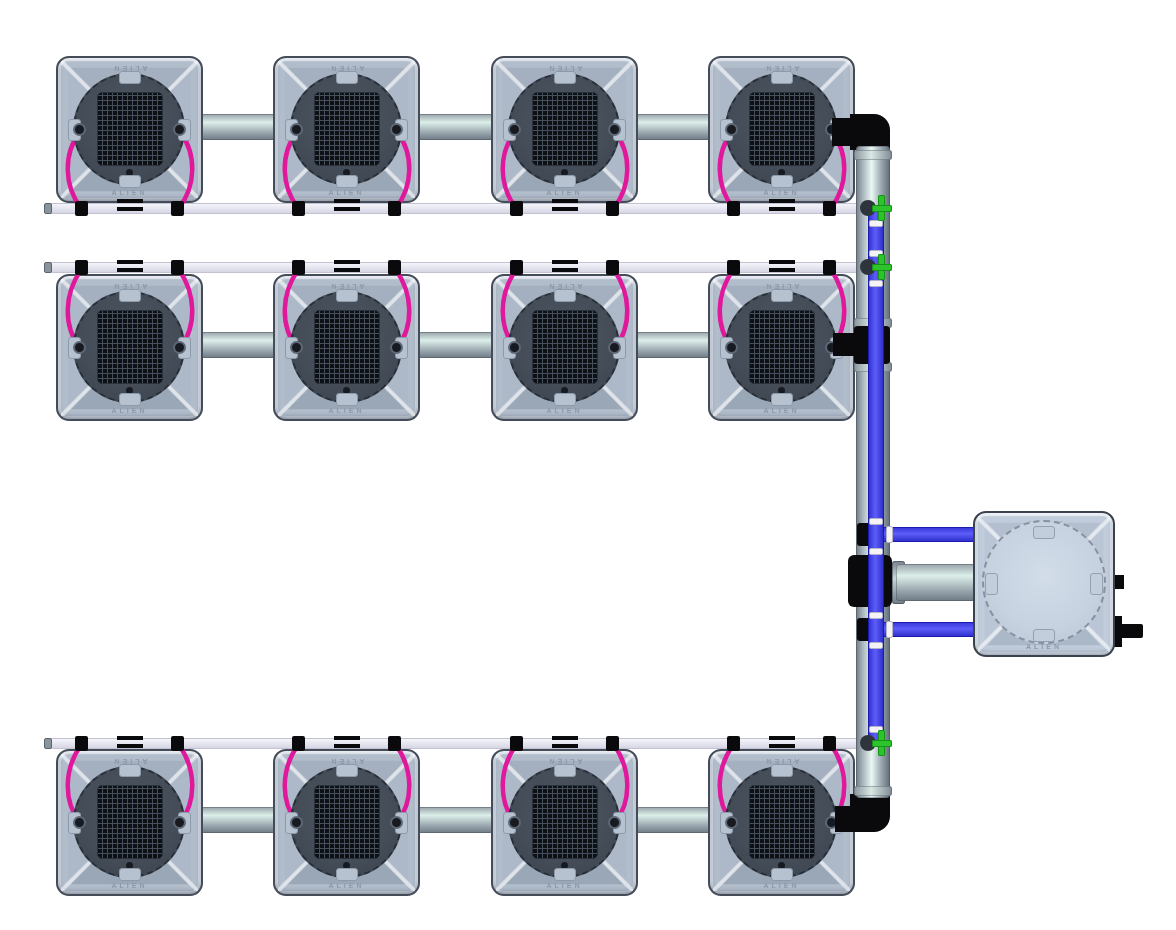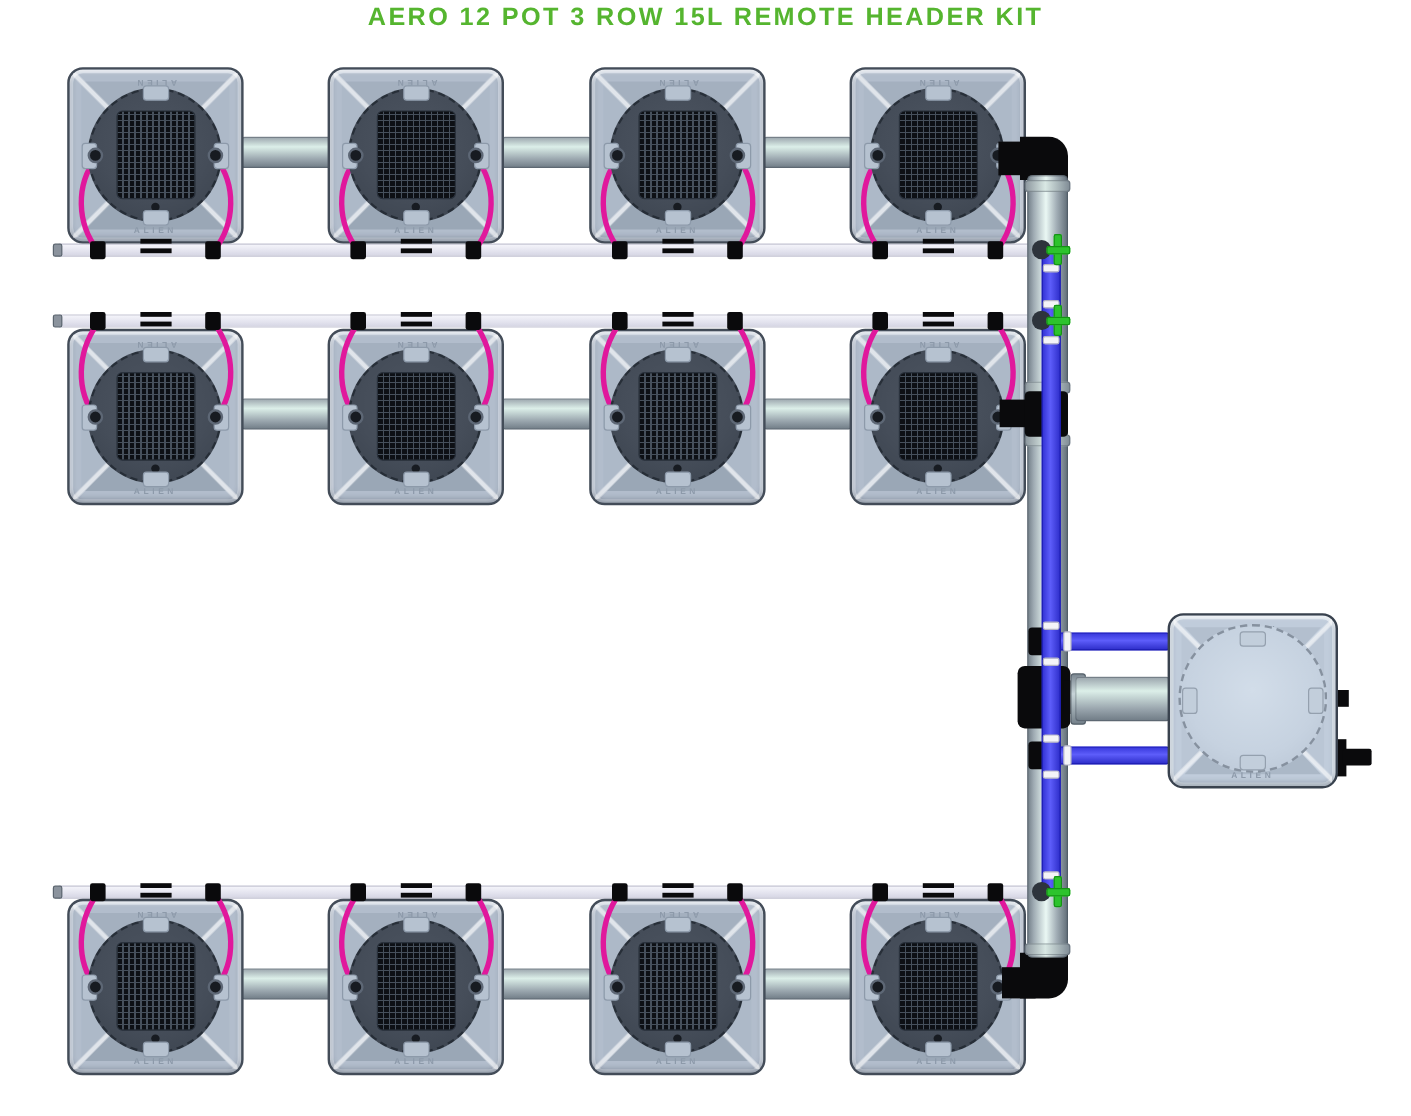--- a/index.html
+++ b/index.html
@@ -78,21 +78,20 @@
   .tank .f-e{clip-path:polygon(95% 7%,95% 93%,50% 50%);background:#bac6d5;}
   .tank .tab{background:#c2cedb;border-color:#94a0ae;}
   .tank-lid{position:absolute;left:7px;top:7px;width:120px;height:120px;border-radius:50%;
         background:radial-gradient(circle at 50% 44%,#d2dde9 0%,#c6d2e0 60%,#b7c3d2 100%);
         border:2px dashed #86919f;box-sizing:content-box;}
 </style>
 </head>
 <body>
 
 <div id="stage">
-  <div class="title" style="color: rgb(85, 181, 47);">AERO 12 POT 3 ROW 15L REMOTE HEADER KIT</div>
 <div class="rail" style="left: 48px; top: 203px; width: 818px; height: 11px;"></div>
     <div class="rail-cap" style="left: 44px; top: 203px; width: 8px; height: 11px;"></div>
     <div class="rail" style="left: 48px; top: 262px; width: 818px; height: 11px;"></div>
     <div class="rail-cap" style="left: 44px; top: 262px; width: 8px; height: 11px;"></div>
     <div class="rail" style="left: 48px; top: 738px; width: 818px; height: 11px;"></div>
     <div class="rail-cap" style="left: 44px; top: 738px; width: 8px; height: 11px;"></div>
     <div class="hpipe" style="left: 201px; top: 114px; width: 76px; height: 26px;"></div>
     <div class="hpipe" style="left: 418px; top: 114px; width: 75px; height: 26px;"></div>
     <div class="hpipe" style="left: 636px; top: 114px; width: 74px; height: 26px;"></div>
     <div class="hpipe" style="left: 201px; top: 332px; width: 76px; height: 26px;"></div>

